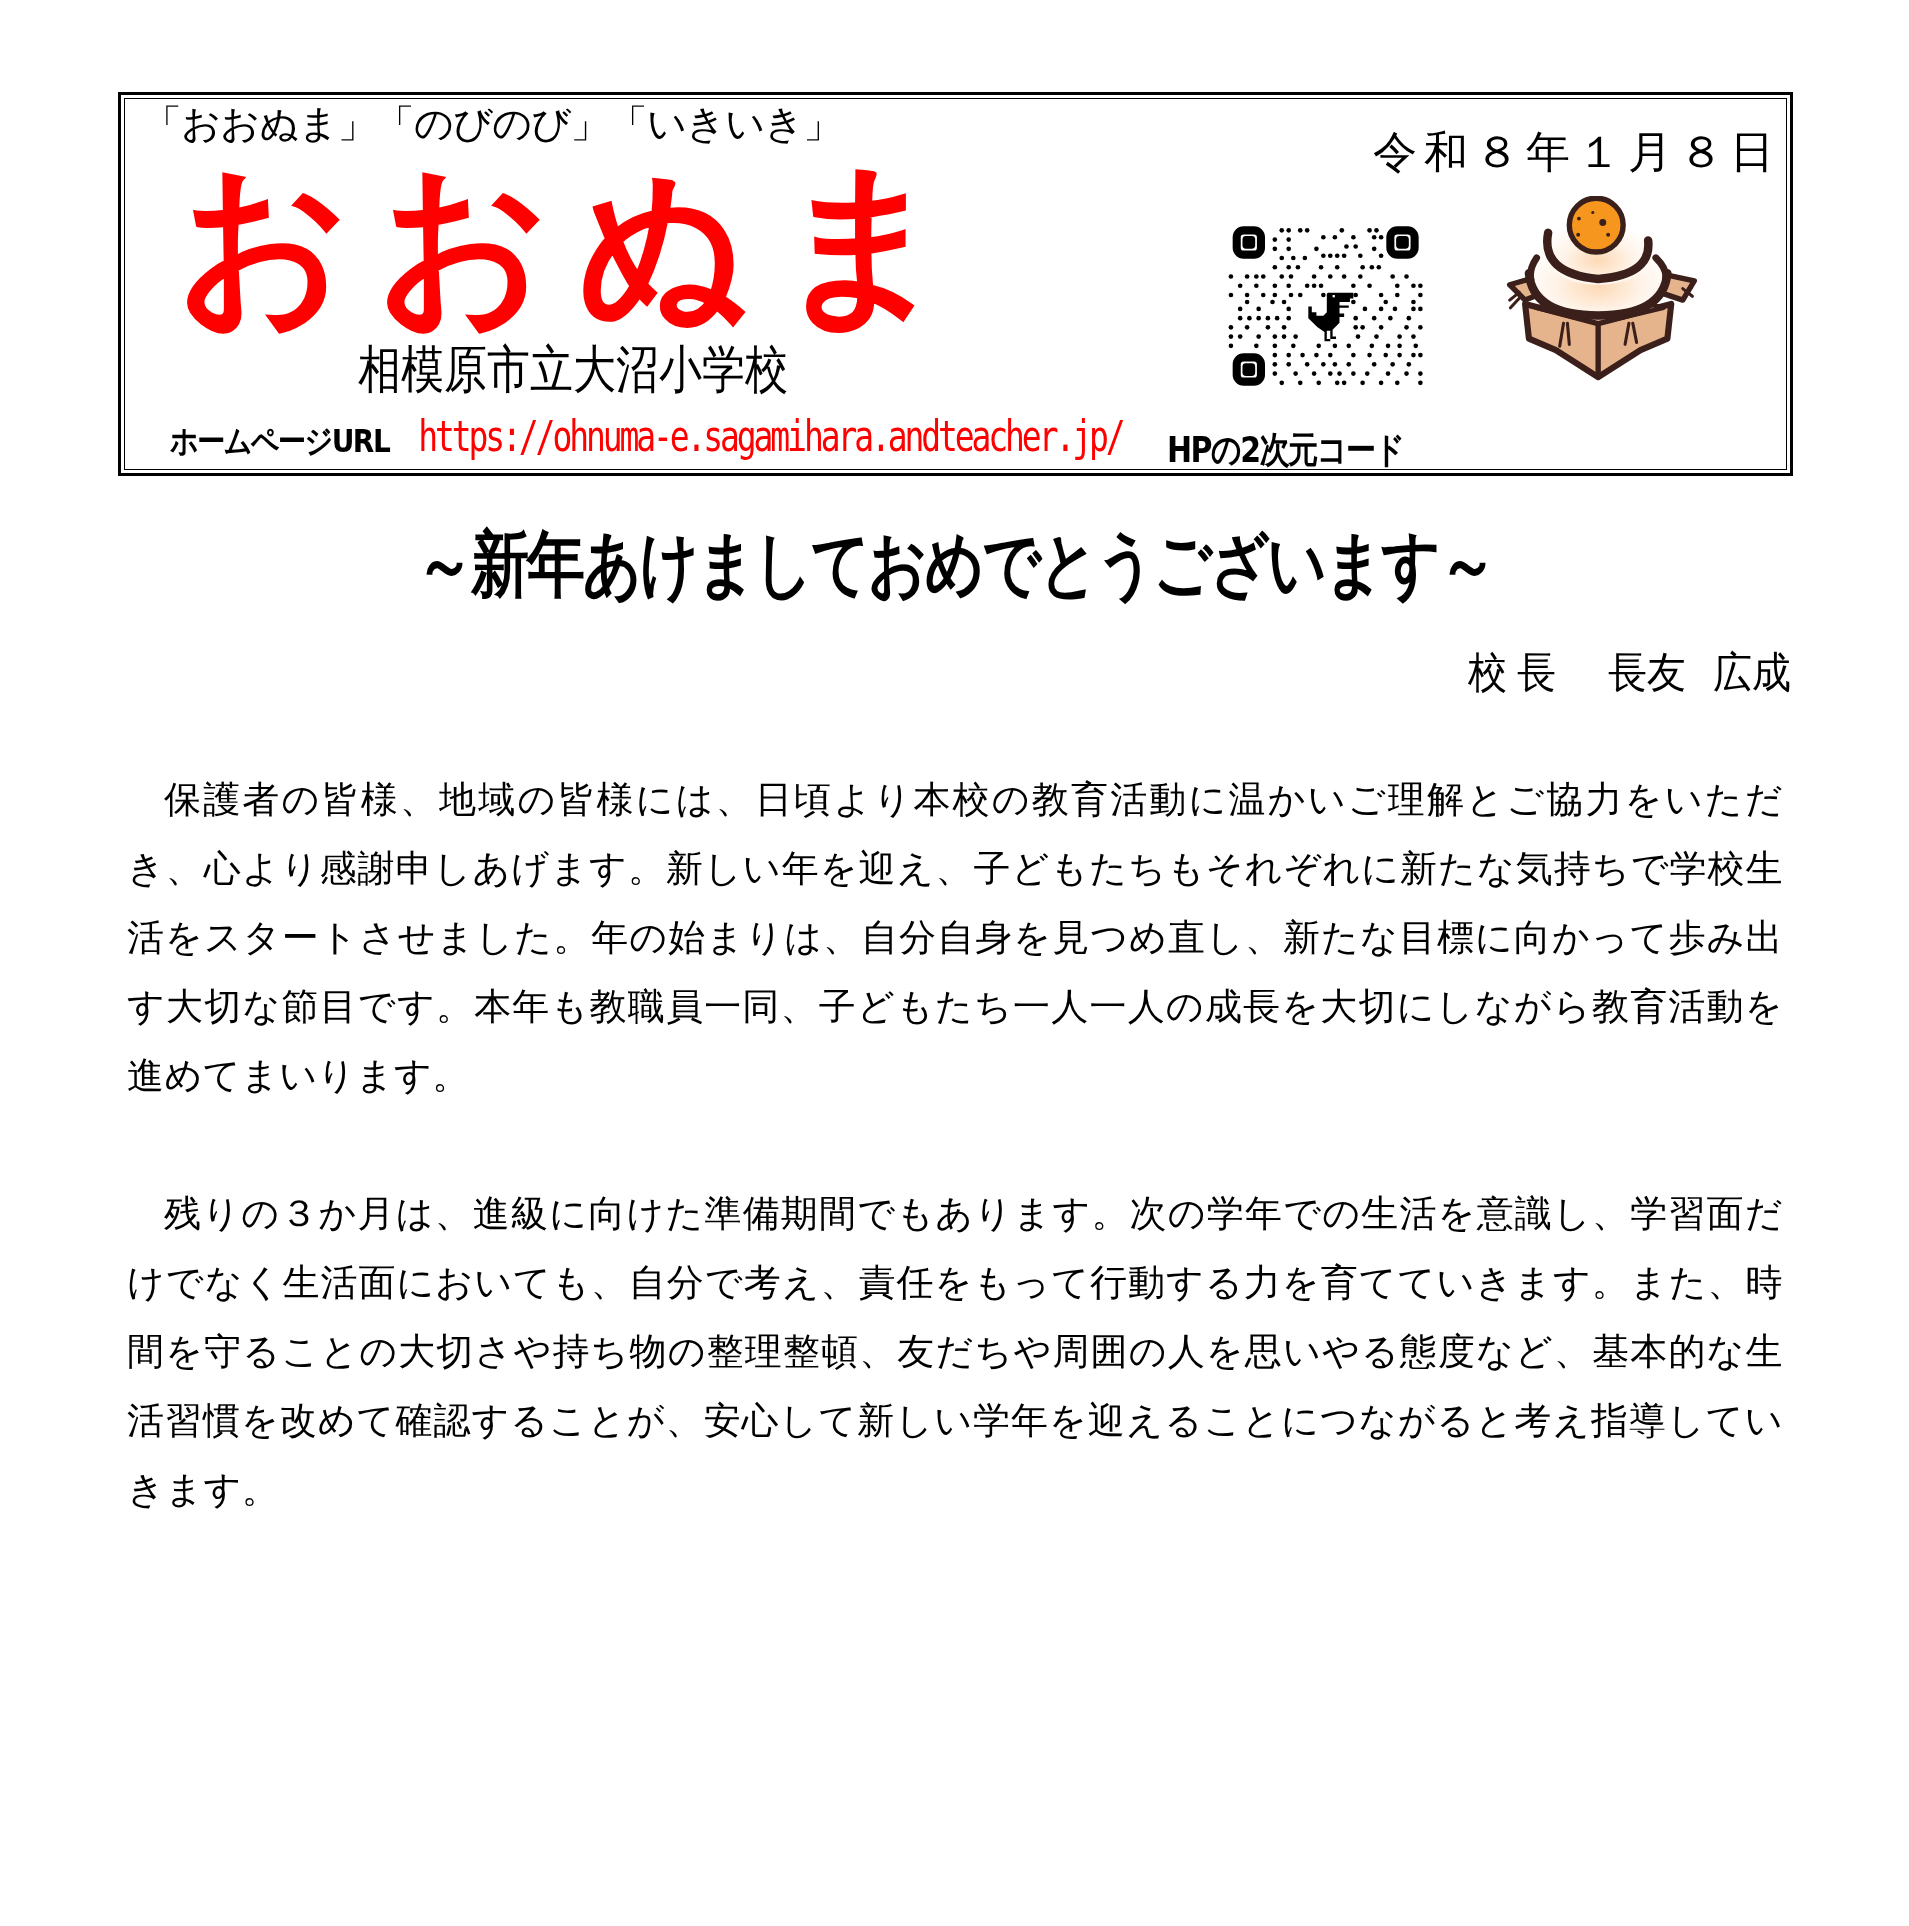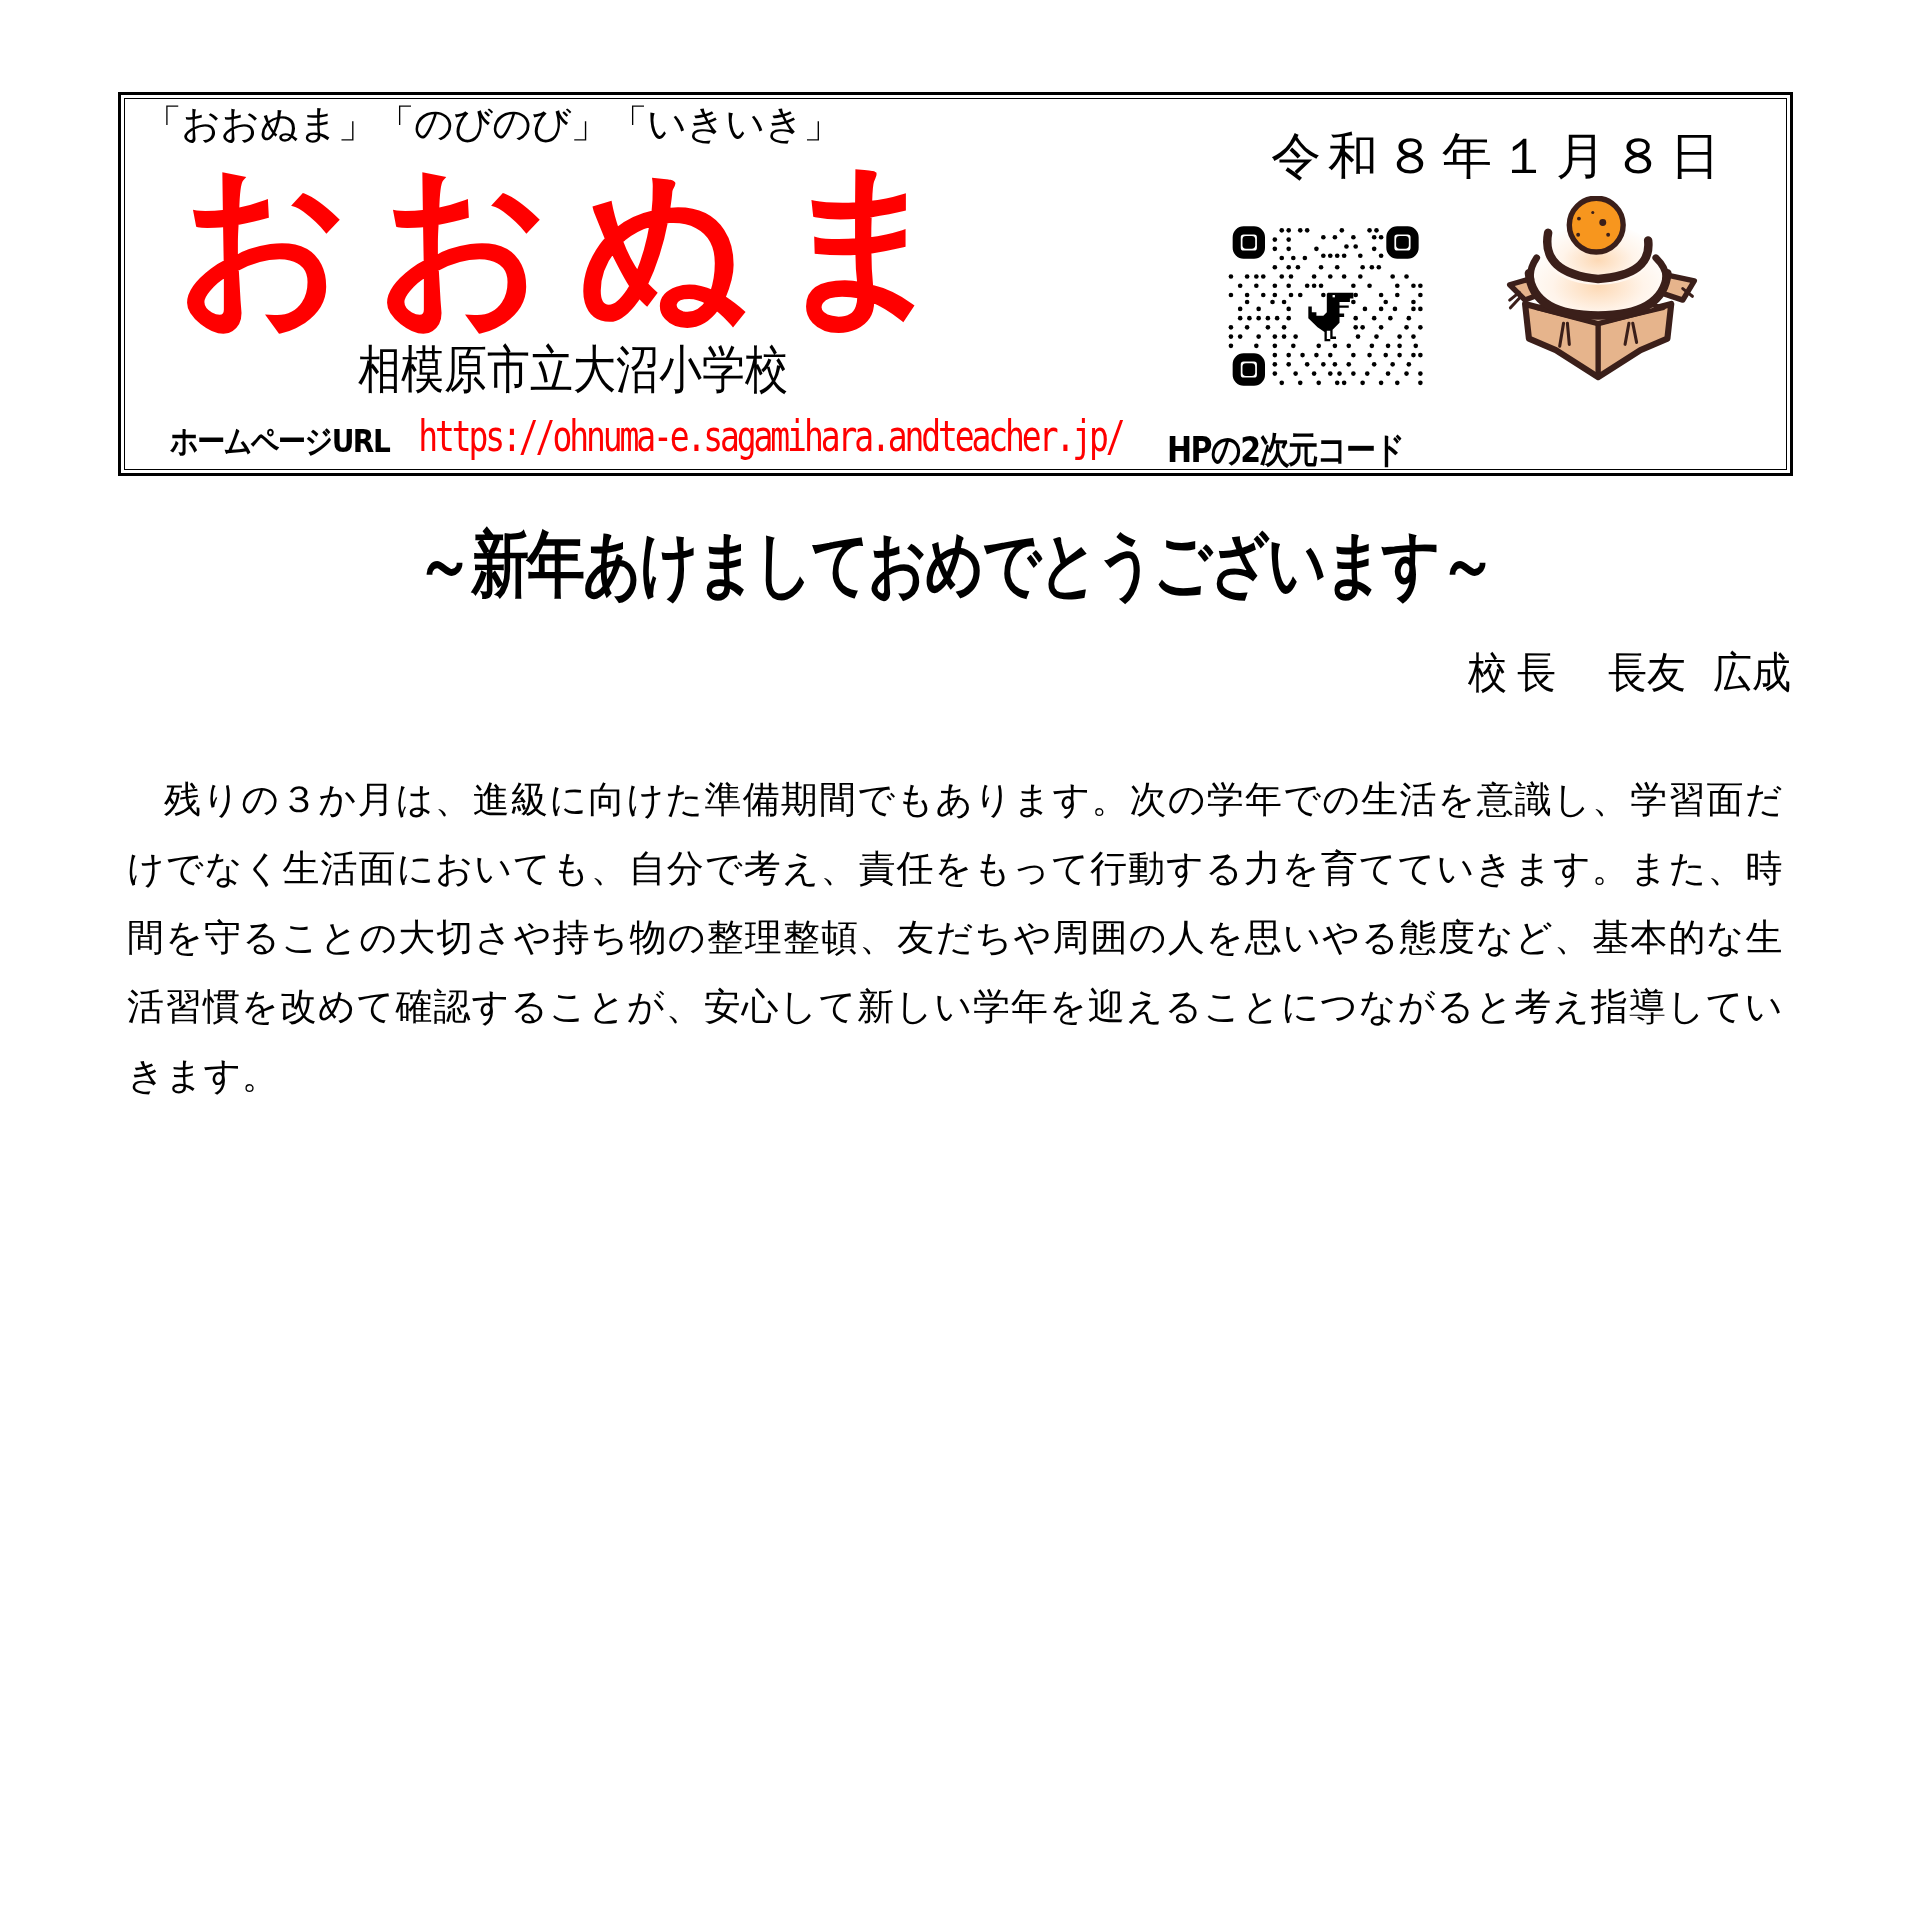--- a/index.html
+++ b/index.html
@@ -20,21 +20,21 @@
                    transform: scaleY(1.2); transform-origin: top left; }
     .url-row { position: absolute; left: 170px; top: 424px; white-space: nowrap; line-height: 1.1; }
     .url-label { font-size: 28px; font-weight: bold; letter-spacing: -1.5px;
                  display: inline-block; transform: scaleY(1.15); transform-origin: bottom left; }
     .url-value { font-family: "DejaVu Sans Mono", "Liberation Mono", monospace; font-size: 33px;
                  color: #ff0000; margin-left: 27px; letter-spacing: -3.1px;
                  display: inline-block; transform: scaleY(1.3); transform-origin: bottom left; }
     .qr-caption { position: absolute; left: 1167px; top: 426px; font-size: 30px; font-weight: bold;
                   letter-spacing: -1.5px; white-space: nowrap; transform: scaleY(1.2); transform-origin: top left; }
 
-    .issue-date { position: absolute; left: 1271px; top: 123px; font-size: 50px; letter-spacing: 7px;
+    .issue-date { position: absolute; left: 1373px; top: 123px; font-size: 44px; letter-spacing: 7px;
                   white-space: nowrap; font-family: "DejaVu Sans", sans-serif; }
 
     .qr-code { position: absolute; left: 1224px; top: 223px; width: 201px; height: 166px; }
     .mochi { position: absolute; left: 1502px; top: 196px; width: 200px; height: 239px; }
 
     
     .greeting-title { position: absolute; left: 0; right: 0; top: 516px; text-align: center;
                       font-size: 58px; font-weight: bold; white-space: nowrap; letter-spacing: -2.3px;
                       transform: scaleY(1.25); transform-origin: top center; }
     .signature { position: absolute; right: 119px; top: 643px; font-size: 39px; white-space: nowrap;
@@ -296,16 +296,17 @@
   </g>
 </svg>
 
 <div class="greeting-title">～新年あけましておめでとうございます～</div>
 
 <div class="signature">
   <span class="sig-role">校長</span><span class="sig-name-last">長友</span><span>広成</span>
 </div>
 
 <div class="body-text" style="top: 765px;">
+  <p>保護者の皆様、地域の皆様には、日頃より本校の教育活動に温かいご理解とご協力をいただき、心より感謝申しあげます。新しい年を迎え、子どもたちもそれぞれに新たな気持ちで学校生活をスタートさせました。年の始まりは、自分自身を見つめ直し、新たな目標に向かって歩み出す大切な節目です。本年も教職員一同、子どもたち一人一人の成長を大切にしながら教育活動を進めてまいります。</p>
   <p>残りの３か月は、進級に向けた準備期間でもあります。次の学年での生活を意識し、学習面だけでなく生活面においても、自分で考え、責任をもって行動する力を育てていきます。また、時間を守ることの大切さや持ち物の整理整頓、友だちや周囲の人を思いやる態度など、基本的な生活習慣を改めて確認することが、安心して新しい学年を迎えることにつながると考え指導していきます。</p>
 
 </div>
 
 
 </body></html>

